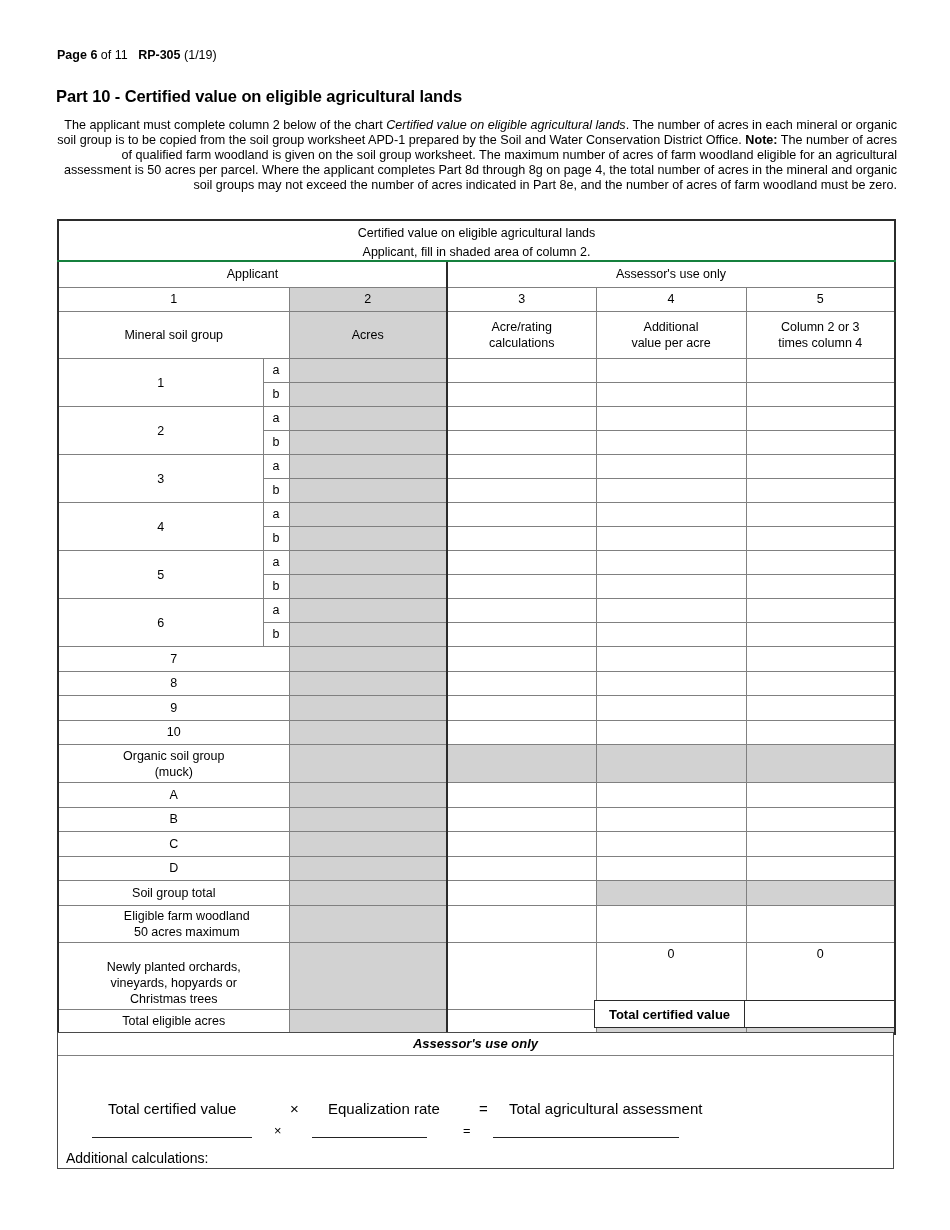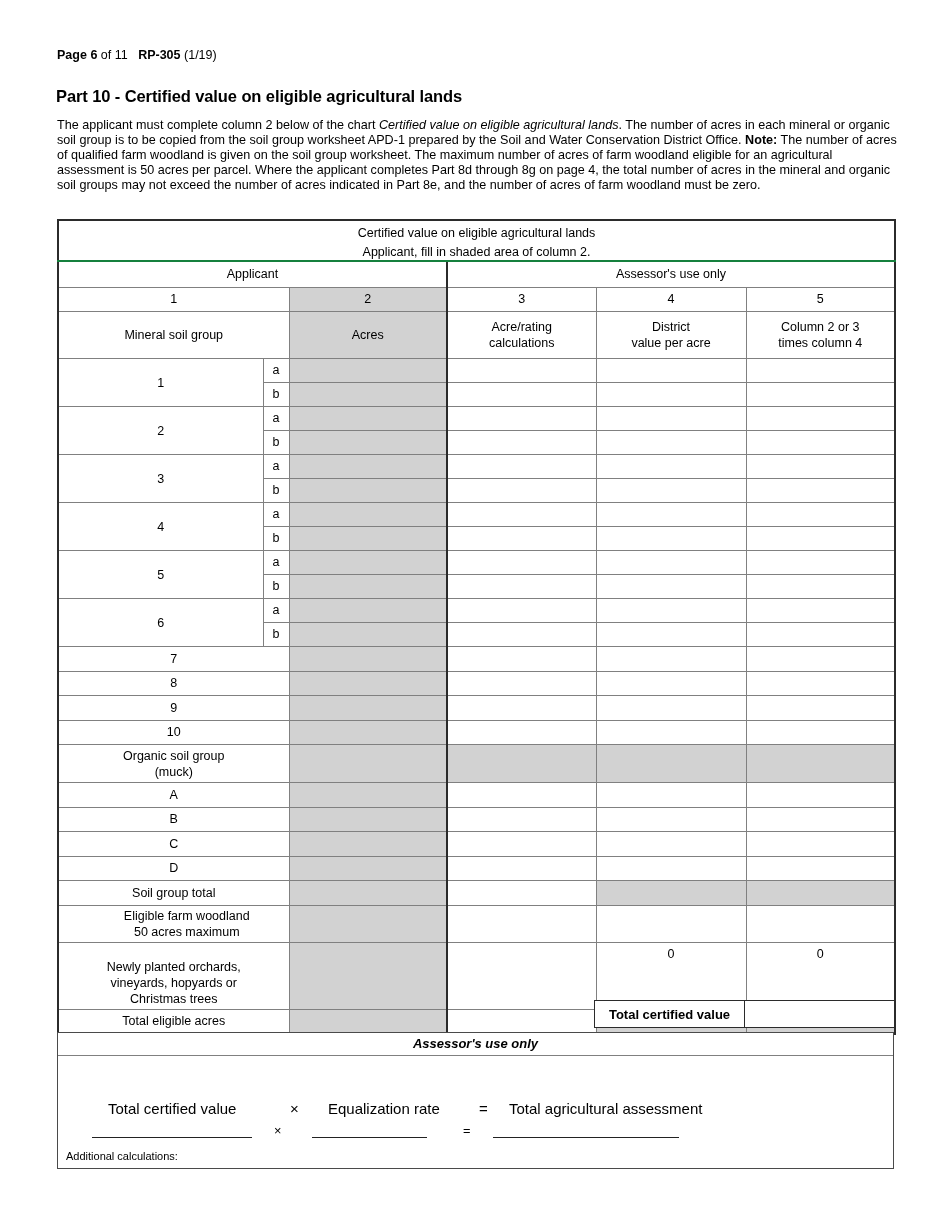--- a/index.html
+++ b/index.html
@@ -47,21 +47,21 @@
   }
 
   
   .intro {
     position: absolute;
     left: 57px;
     top: 118px;
     width: 840px;
     font-size: 12.6px;
     line-height: 15.1px;
-    text-align: left;
+    text-align: right;
   }
   .intro i { font-style: italic; }
   .intro b { font-weight: bold; }
 
   
   .maintable {
     position: absolute;
     left: 57px;
     top: 219px;
     width: 837px;
@@ -208,21 +208,21 @@
   }
   .blank-row .u1 { display:inline-block; width: 160px; border-bottom: 1.2px solid #222; height: 15px; margin-right: 22px; vertical-align: bottom;}
   .blank-row .o  { display:inline-block; width: 38px; vertical-align: bottom;}
   .blank-row .u2 { display:inline-block; width: 115px; border-bottom: 1.2px solid #222; height: 15px; margin-right: 36px; vertical-align: bottom;}
   .blank-row .e  { display:inline-block; width: 30px; vertical-align: bottom;}
   .blank-row .u3 { display:inline-block; width: 186px; border-bottom: 1.2px solid #222; height: 15px; vertical-align: bottom;}
 
   .a-add {
     position: absolute;
     left: 8px; top: 94px;
-    font-size: 11px;
+    font-size: 14px;
   }
 </style>
 </head>
 <body>
 
 <div class="page">
 
   <div class="pagehead">
     <span class="b">Page</span><span class="b">&nbsp;</span><span class="b">6</span><span>&nbsp;</span><span>of</span><span>&nbsp;</span><span>11</span><span>&nbsp;&nbsp;&nbsp;</span><span class="b">RP-305</span><span>&nbsp;</span><span>(1/19)</span>
   </div>
@@ -263,21 +263,21 @@
       </tr>
 
       <tr>
         <td class="colname outer-left" colspan="2">Mineral soil group</td>
         <td class="colname shaded v-divider">Acres</td>
         <td class="colname">
           <span>Acre/rating</span><br>
           <span>calculations</span>
         </td>
         <td class="colname">
-          <span>District</span><br>
+          <span>Additional</span><br>
           <span>value per acre</span>
         </td>
         <td class="colname outer-right">
           <span>Column 2 or 3</span><br>
           <span>times column 4</span>
         </td>
       </tr>
 
       <tr>
         <td class="grp-label outer-left" rowspan="2">1</td>

